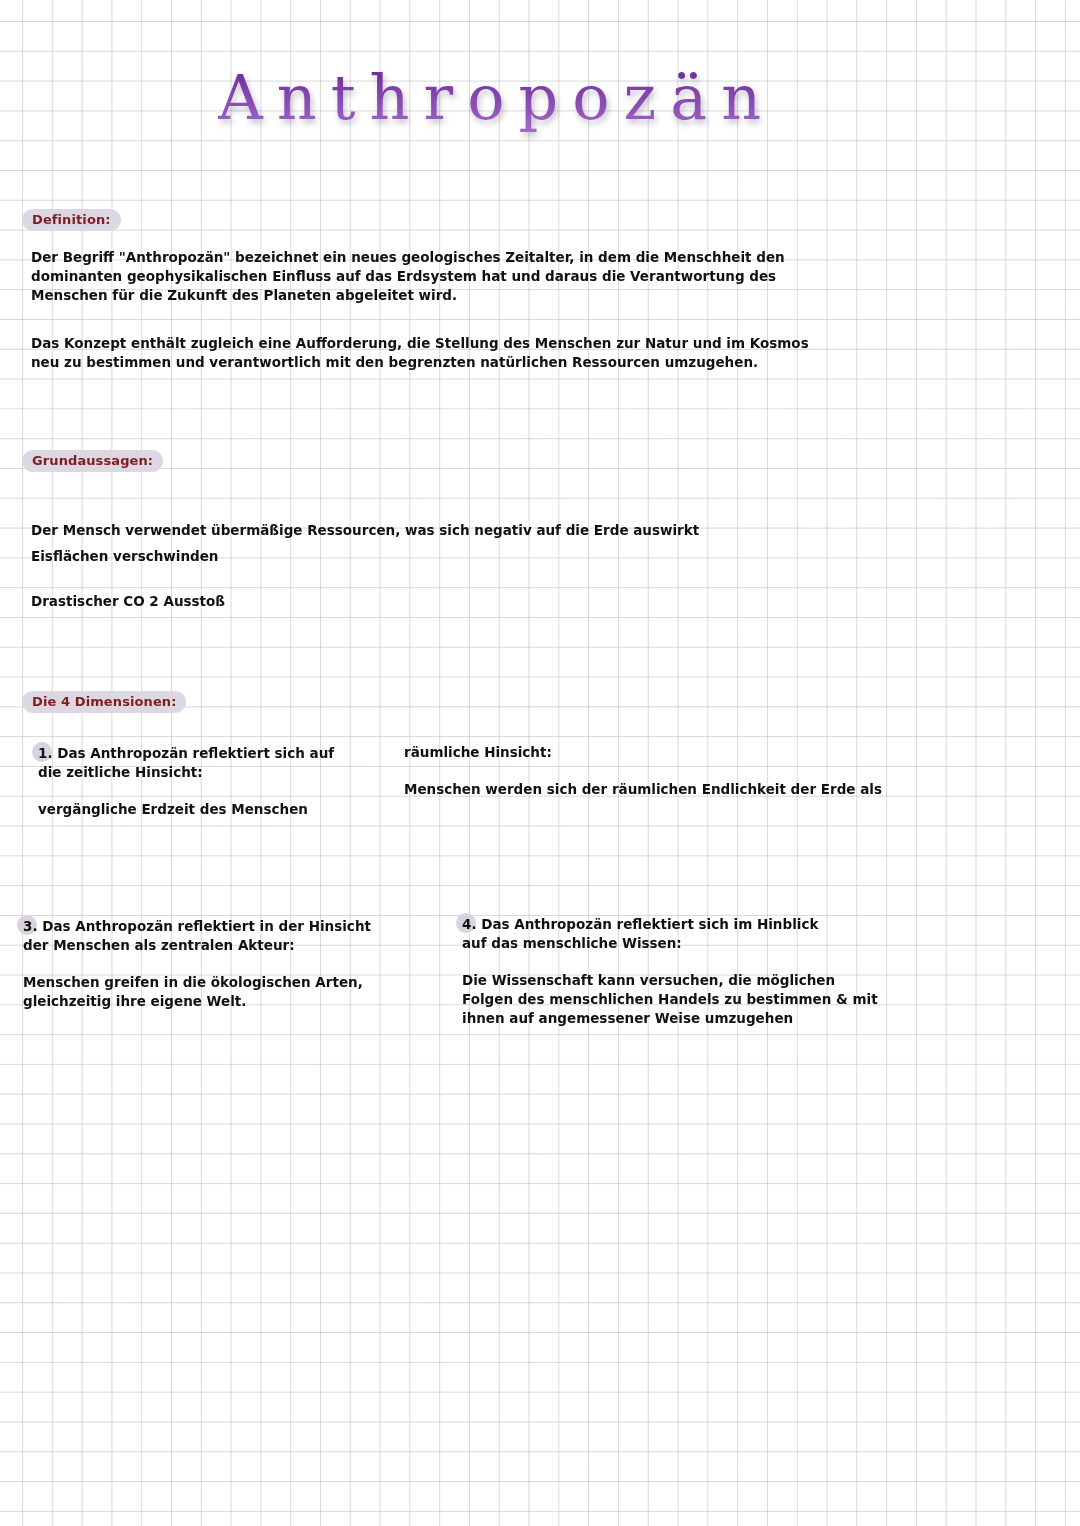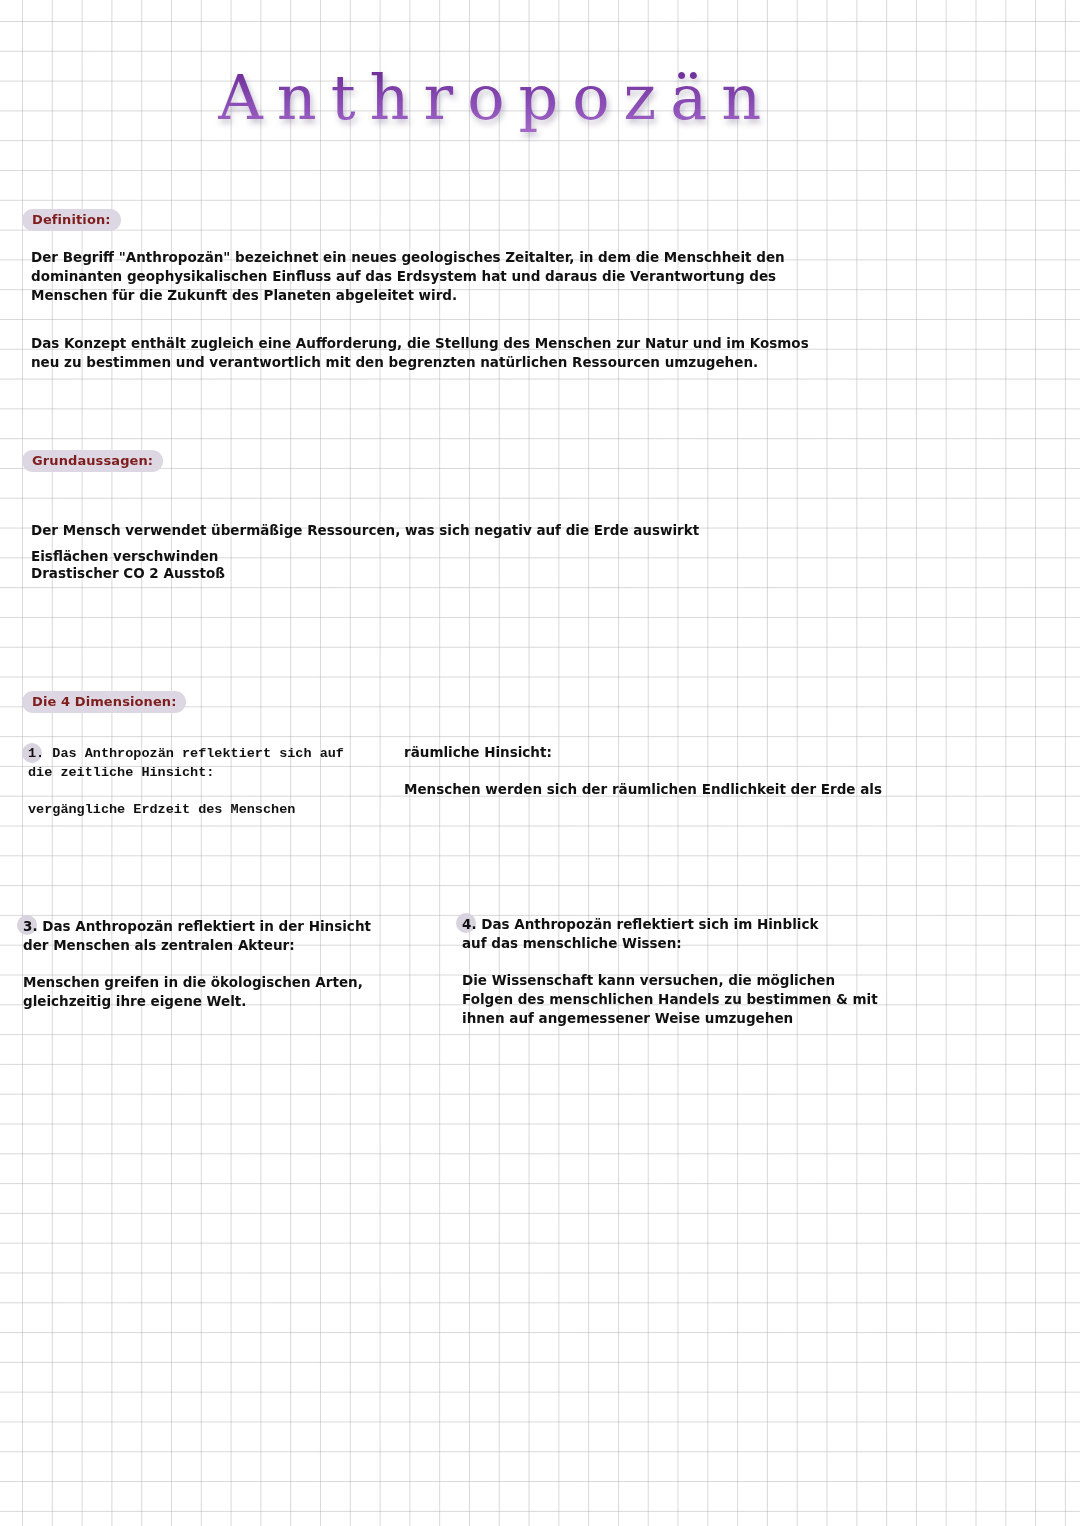--- a/index.html
+++ b/index.html
@@ -80,25 +80,25 @@
   <div>Menschen für die Zukunft des Planeten abgeleitet wird.</div>
 </div>
 <div class="text" style="left:31px; top:334px;">
   <div>Das Konzept enthält zugleich eine Aufforderung, die Stellung des Menschen zur Natur und im Kosmos</div>
   <div>neu zu bestimmen und verantwortlich mit den begrenzten natürlichen Ressourcen umzugehen.</div>
 </div>
 
 <div class="pill" style="left:22px; top:450px;">Grundaussagen:</div>
 <div class="text" style="left:31px; top:499px;margin-top:22px;">Der Mensch verwendet übermäßige Ressourcen, was sich negativ auf die Erde auswirkt</div>
 <div class="text" style="left:31px; top:547px;">Eisflächen verschwinden</div>
-<div class="text" style="left:31px; top:564px;">Drastischer CO 2 Ausstoß</div>
+<div class="text" style="left:31px; top:592px;">Drastischer CO 2 Ausstoß</div>
 
 <div class="pill" style="left:22px; top:691px;">Die 4 Dimensionen:</div>
 
-<div class="text dim" style="left:28px; top:744px;font-family:Liberation Mono, monospace;">
+<div class="text dim" style="left:38px; top:744px;">
   <div><span class="num">1.</span> <span>Das Anthropozän reflektiert sich auf</span></div>
   <div>die zeitliche Hinsicht:</div>
   <div style="height:18px;"></div>
   <div>vergängliche Erdzeit des Menschen</div>
 </div>
 
 <div class="text dim" style="left:404px; top:743px;">
   <div>räumliche Hinsicht:</div>
   <div style="height:18px;"></div>
   <div>Menschen werden sich der räumlichen Endlichkeit der Erde als</div>

